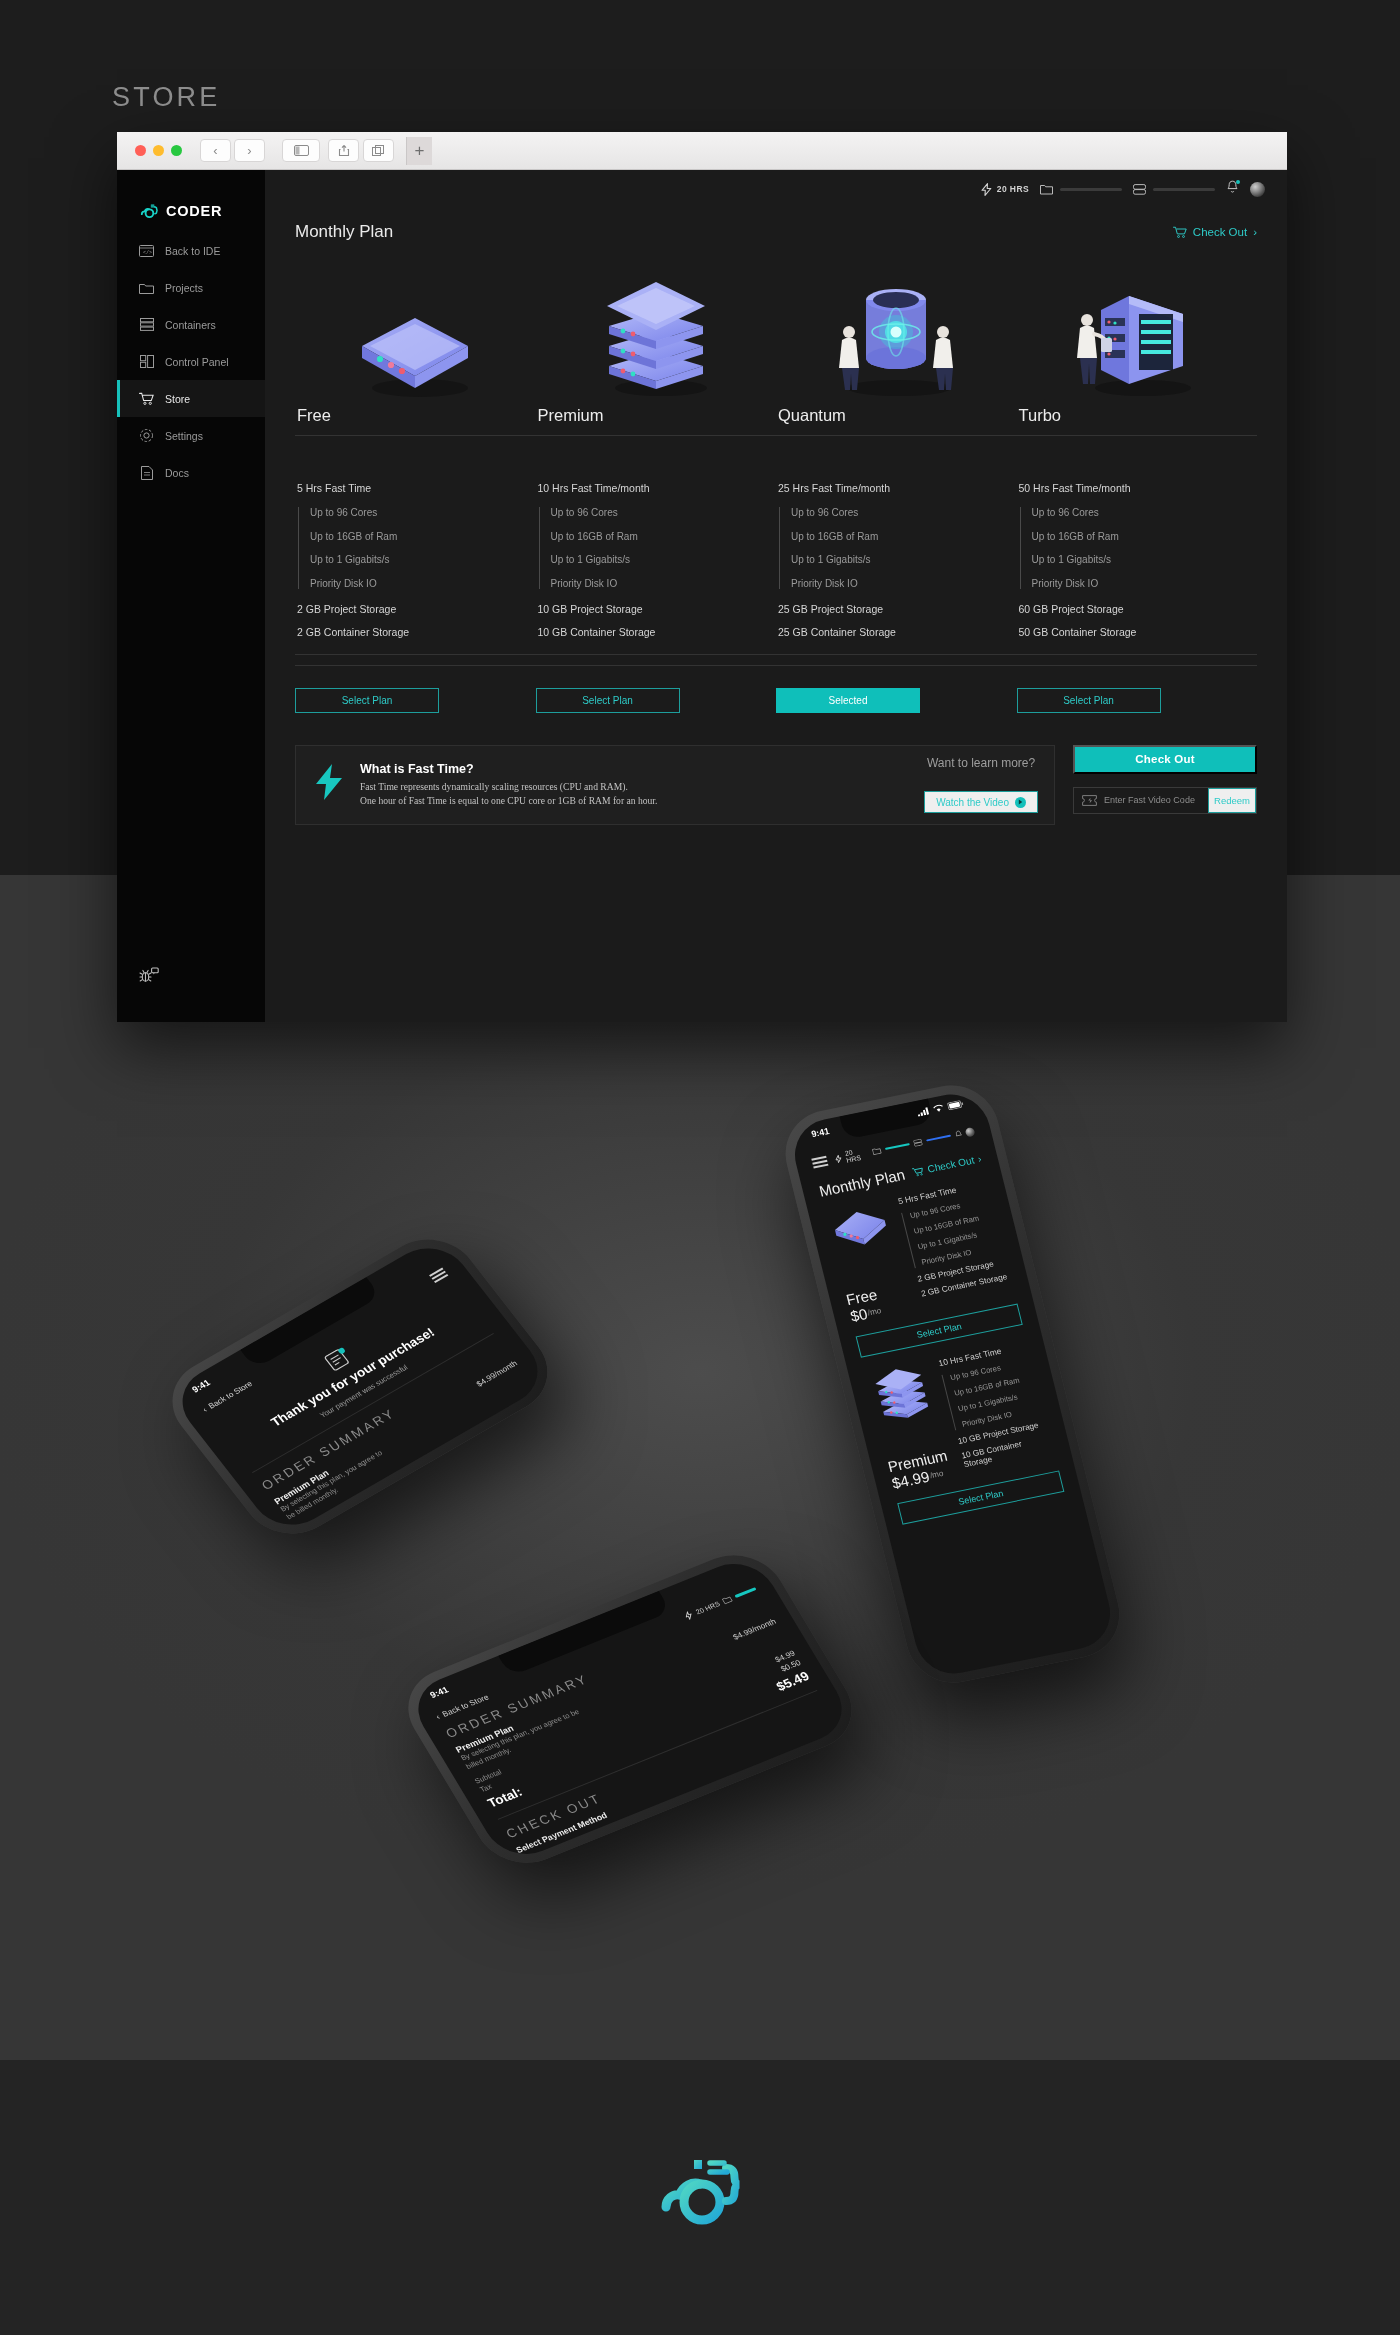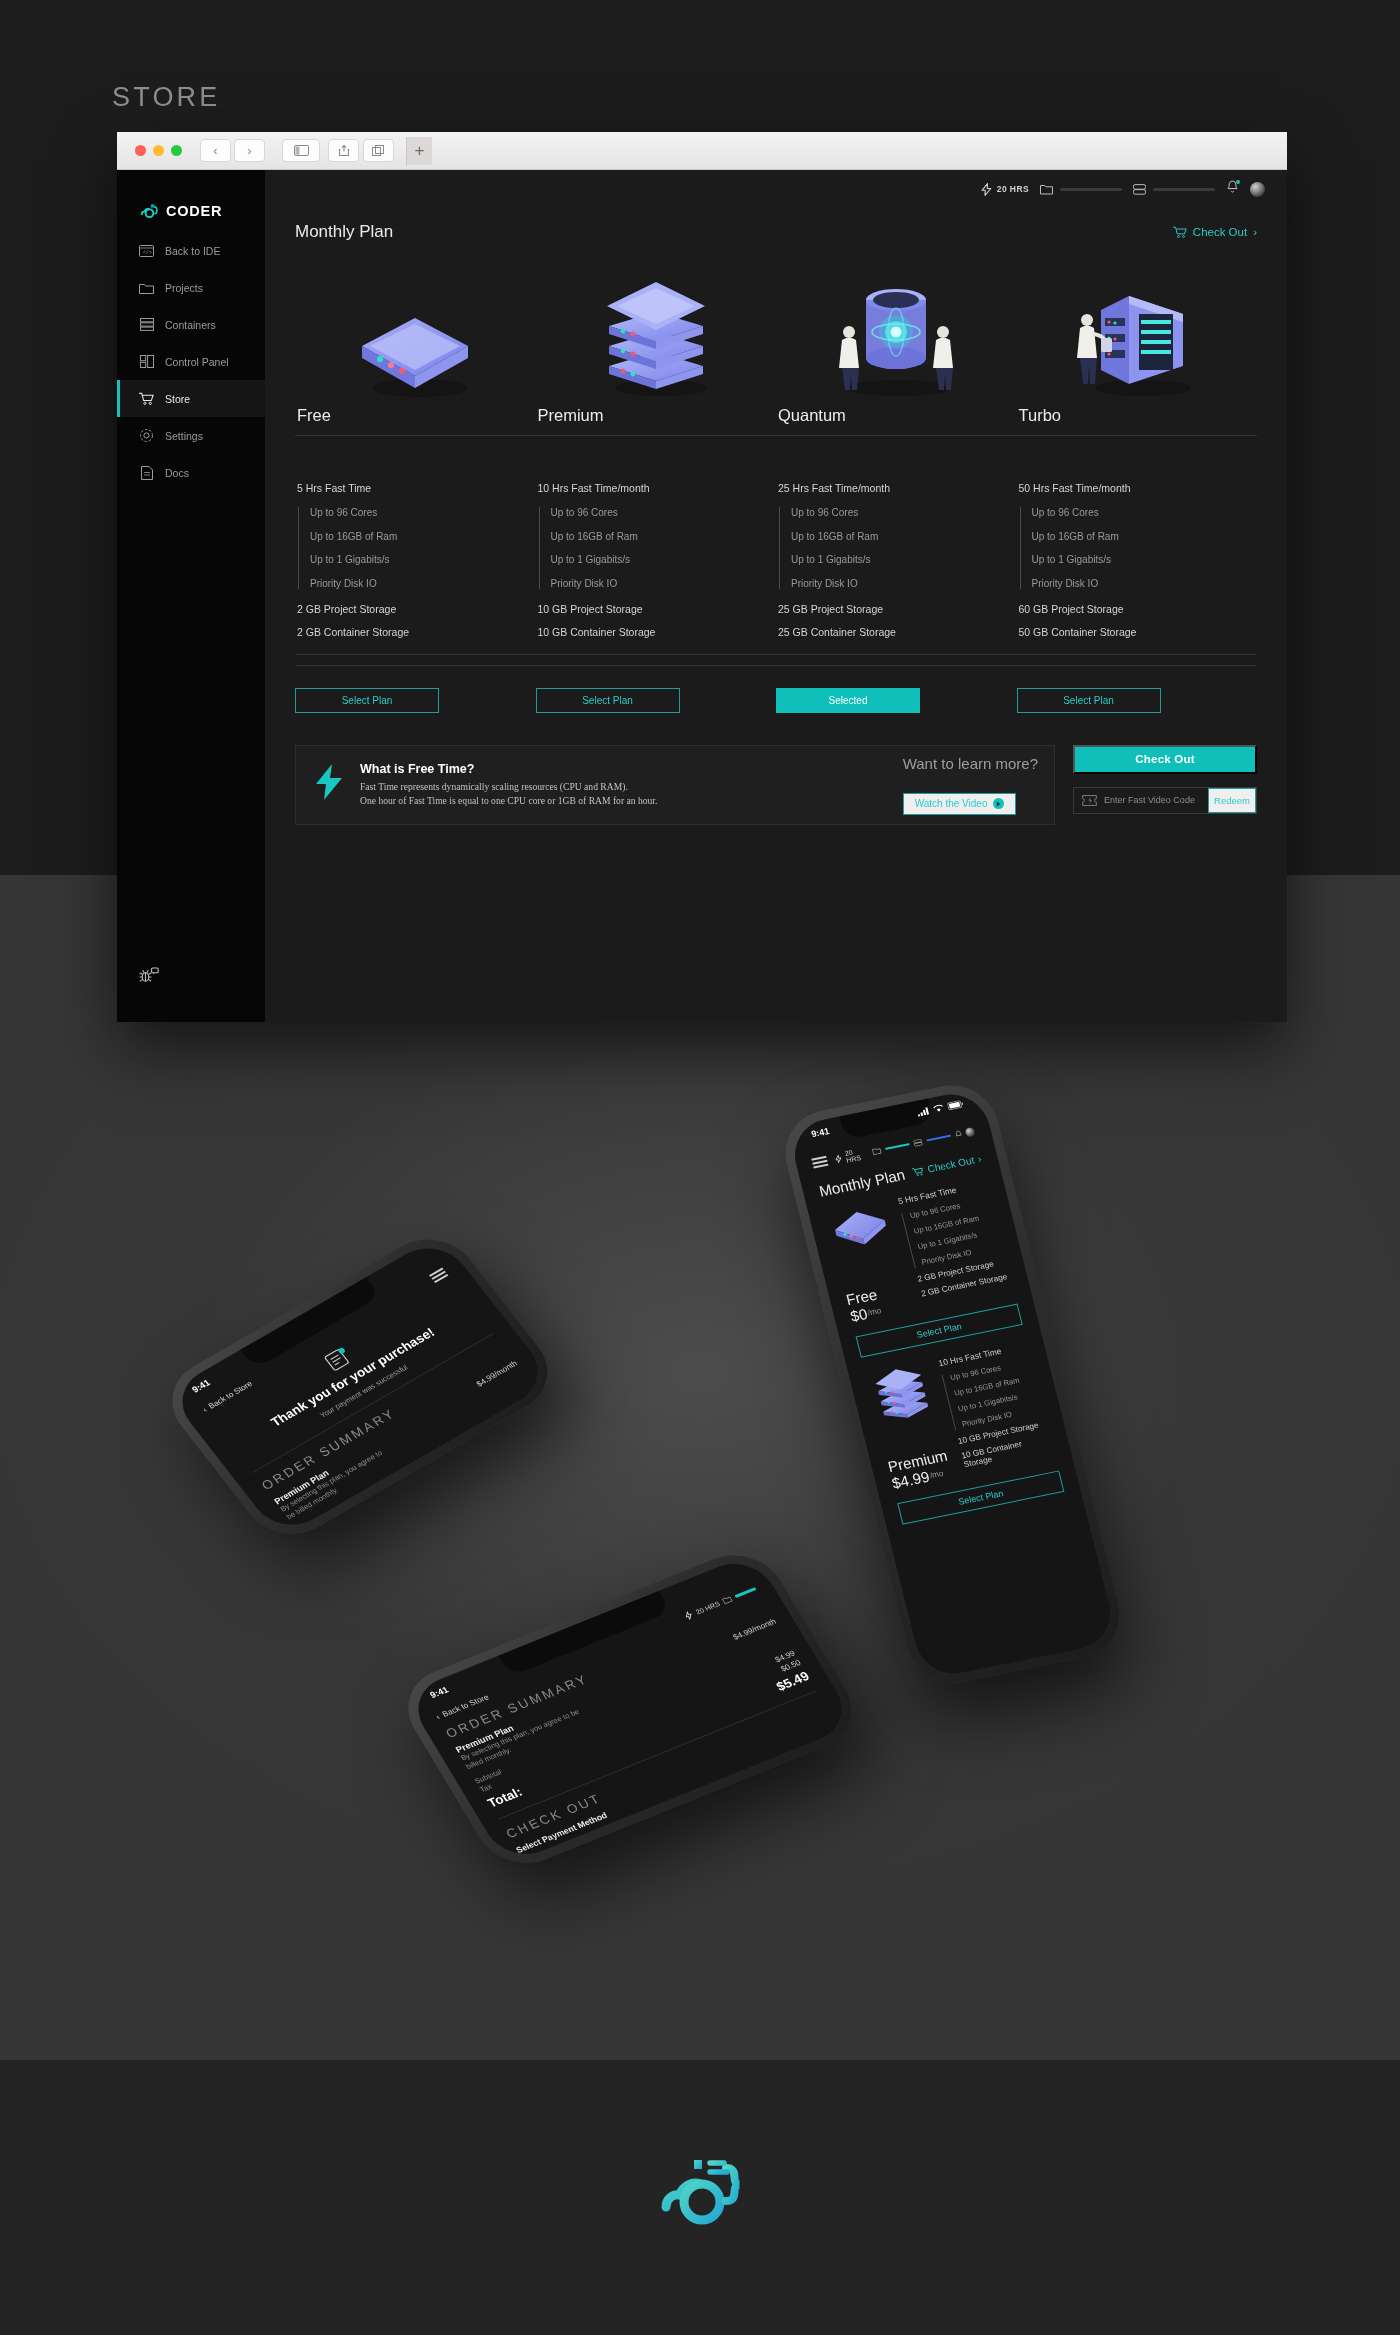--- a/index.html
+++ b/index.html
@@ -132,21 +132,21 @@
   
   .bottom-area { display:flex; gap:18px; margin-top:32px; }
   .ft-panel {
     flex:1; border:1px solid #2f2f2f; background:#1f1f1f; height:80px;
     display:flex; align-items:center; padding:0 16px 0 18px; gap:16px;
   }
   .bolt-big { color:#18c7c0; font-size:31px; line-height:1; }
   .ft-title { color:#ffffff; font-size:12.5px; font-weight:700; margin-bottom:4px; }
   .ft-line  { color:#c3c3c3; font-size:9.6px; line-height:1.45;font-family:Liberation Serif, serif; }
   .ft-right { margin-left:auto; text-align:center; }
-  .ft-ask { color:#9d9d9d; font-size:15px; margin-bottom:21px; }
+  .ft-ask { color:#9d9d9d; font-size:12px; margin-bottom:21px; }
   .watchbtn {
     border:1px solid #1d9e9c; color:#2ecbc8; font-size:10px; height:22px; padding:0 11px;
     display:flex; align-items:center; justify-content:center; gap:6px;
   }
   .playdot {
     width:11px; height:11px; border-radius:50%; background:#14c0bb;
     display:flex; align-items:center; justify-content:center;
   }
   .checkout-col { width:184px; display:flex; flex-direction:column; gap:13px; }
   .checkout-btn {
@@ -598,21 +598,21 @@
         </div>
 
         <div class="bottom-area">
           <div class="ft-panel">
             <div class="bolt-big">
               <svg width="30" height="38" viewBox="0 0 30 38">
                   <path d="M18 1 L2 21 h10 L10 37 L28 15 H16 z" fill="#18c7c0"></path>
                 </svg>
             </div>
             <div>
-              <div class="ft-title">What is Free Time?</div>
+              <div class="ft-title">What is Fast Time?</div>
               <div class="ft-line">Fast Time represents dynamically scaling resources (CPU and RAM).</div>
               <div class="ft-line">One hour of Fast Time is equal to one CPU core or 1GB of RAM for an hour.</div>
             </div>
             <div class="ft-right">
               <div class="ft-ask">Want to learn more?</div>
               <button class="watchbtn">
                 <span>Watch the Video</span>
                 <span class="playdot">
                   <svg width="5" height="6" viewBox="0 0 5 6">
                       <path d="M0.8 0.6 L4.3 3 L0.8 5.4 Z" fill="#0d3a3a"></path>

